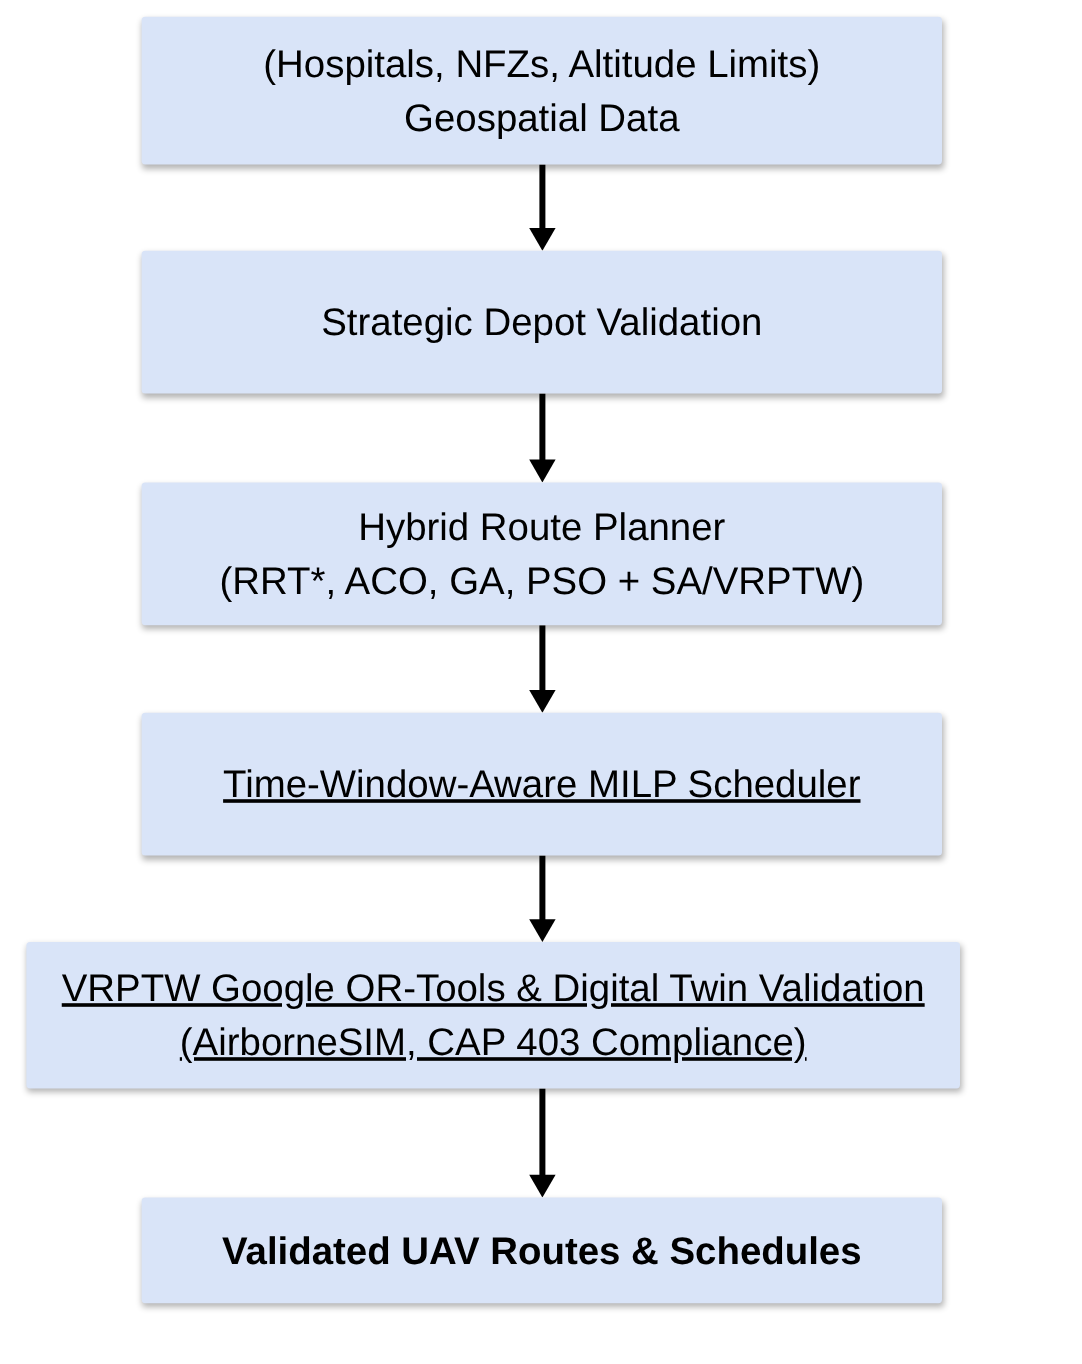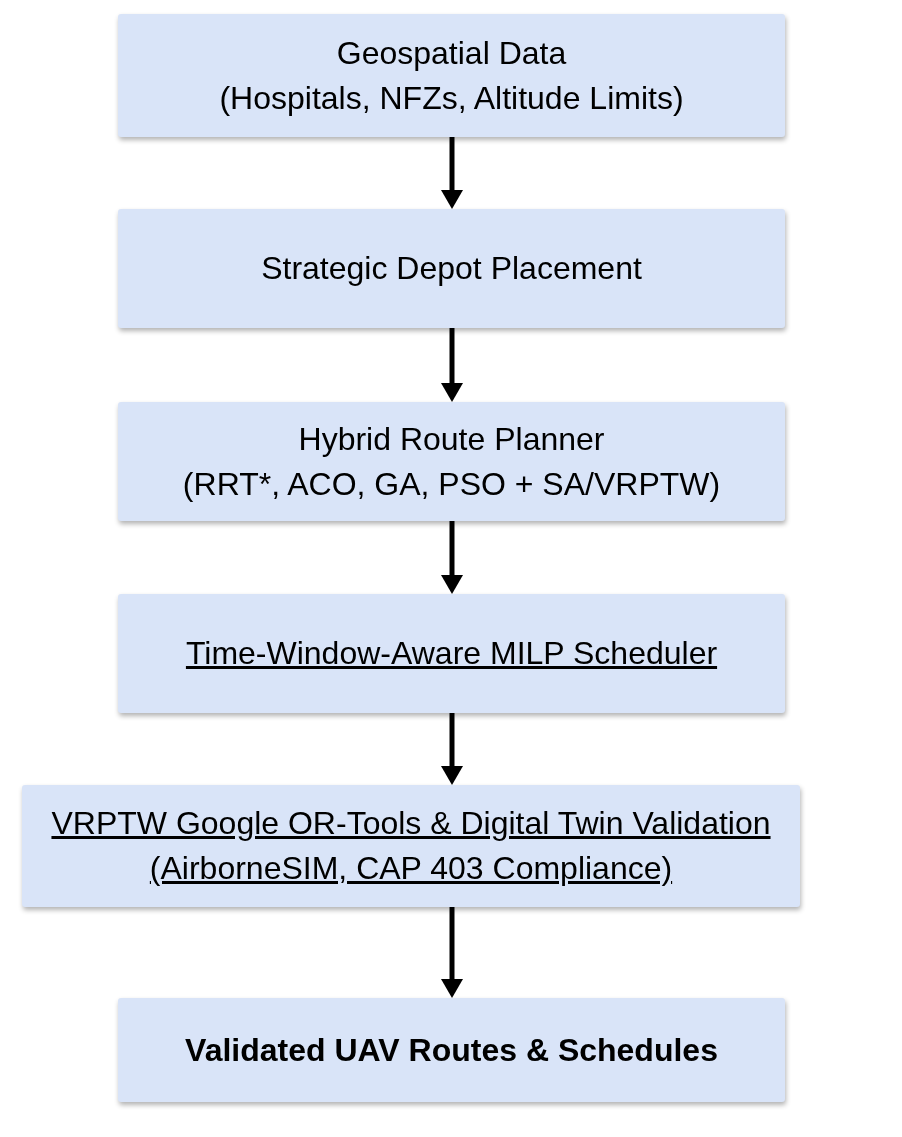--- a/index.html
+++ b/index.html
@@ -31,51 +31,51 @@
     line-height: 1.4;
   }
   .node.wide { left: 22px; width: 778px; text-decoration: underline; }
   .node.bold { font-weight: bold; }
 
   #node-1 { top: 14px;  height: 123px; }
   #node-2 { top: 209px; height: 119px; }
   #node-3 { top: 402px; height: 119px; align-items: center; }
   #node-4 { top: 594px; height: 119px; text-decoration: underline; }
   #node-5 { top: 785px; height: 122px; }
-  #node-6 { top: 998px; height: 104px; }
+  #node-6 { top: 998px; height: 88px; }
 
   .arrow {
     position: absolute;
     left: 436px;
     color: var(--arrow-color, #000000);
     display: block;
   }
   #arrow-1 { top: 137px; }
   #arrow-2 { top: 328px; }
   #arrow-3 { top: 521px; }
   #arrow-4 { top: 713px; }
   #arrow-5 { top: 907px; }
 </style>
 </head>
 <body>
 
 <div class="canvas">
 
   <div class="node" id="node-1">
+    <div>(Hospitals, NFZs, Altitude Limits)</div>
     <div>Geospatial Data</div>
-    <div>(Hospitals, NFZs, Altitude Limits)</div>
   </div>
 
   <svg class="arrow" id="arrow-1" width="32" height="72" viewBox="0 0 32 72">
     <line x1="16" y1="0" x2="16" y2="54" stroke="currentColor" stroke-width="5"></line>
     <polygon points="5,53 27,53 16,72" fill="currentColor"></polygon>
   </svg>
 
   <div class="node" id="node-2">
-    <div>Strategic Depot Placement</div>
+    <div>Strategic Depot Validation</div>
   </div>
 
   <svg class="arrow" id="arrow-2" width="32" height="74" viewBox="0 0 32 74">
     <line x1="16" y1="0" x2="16" y2="56" stroke="currentColor" stroke-width="5"></line>
     <polygon points="5,55 27,55 16,74" fill="currentColor"></polygon>
   </svg>
 
   <div class="node" id="node-3">
     <div>Hybrid Route Planner</div>
     <div>(RRT*, ACO, GA, PSO + SA/VRPTW)</div>

